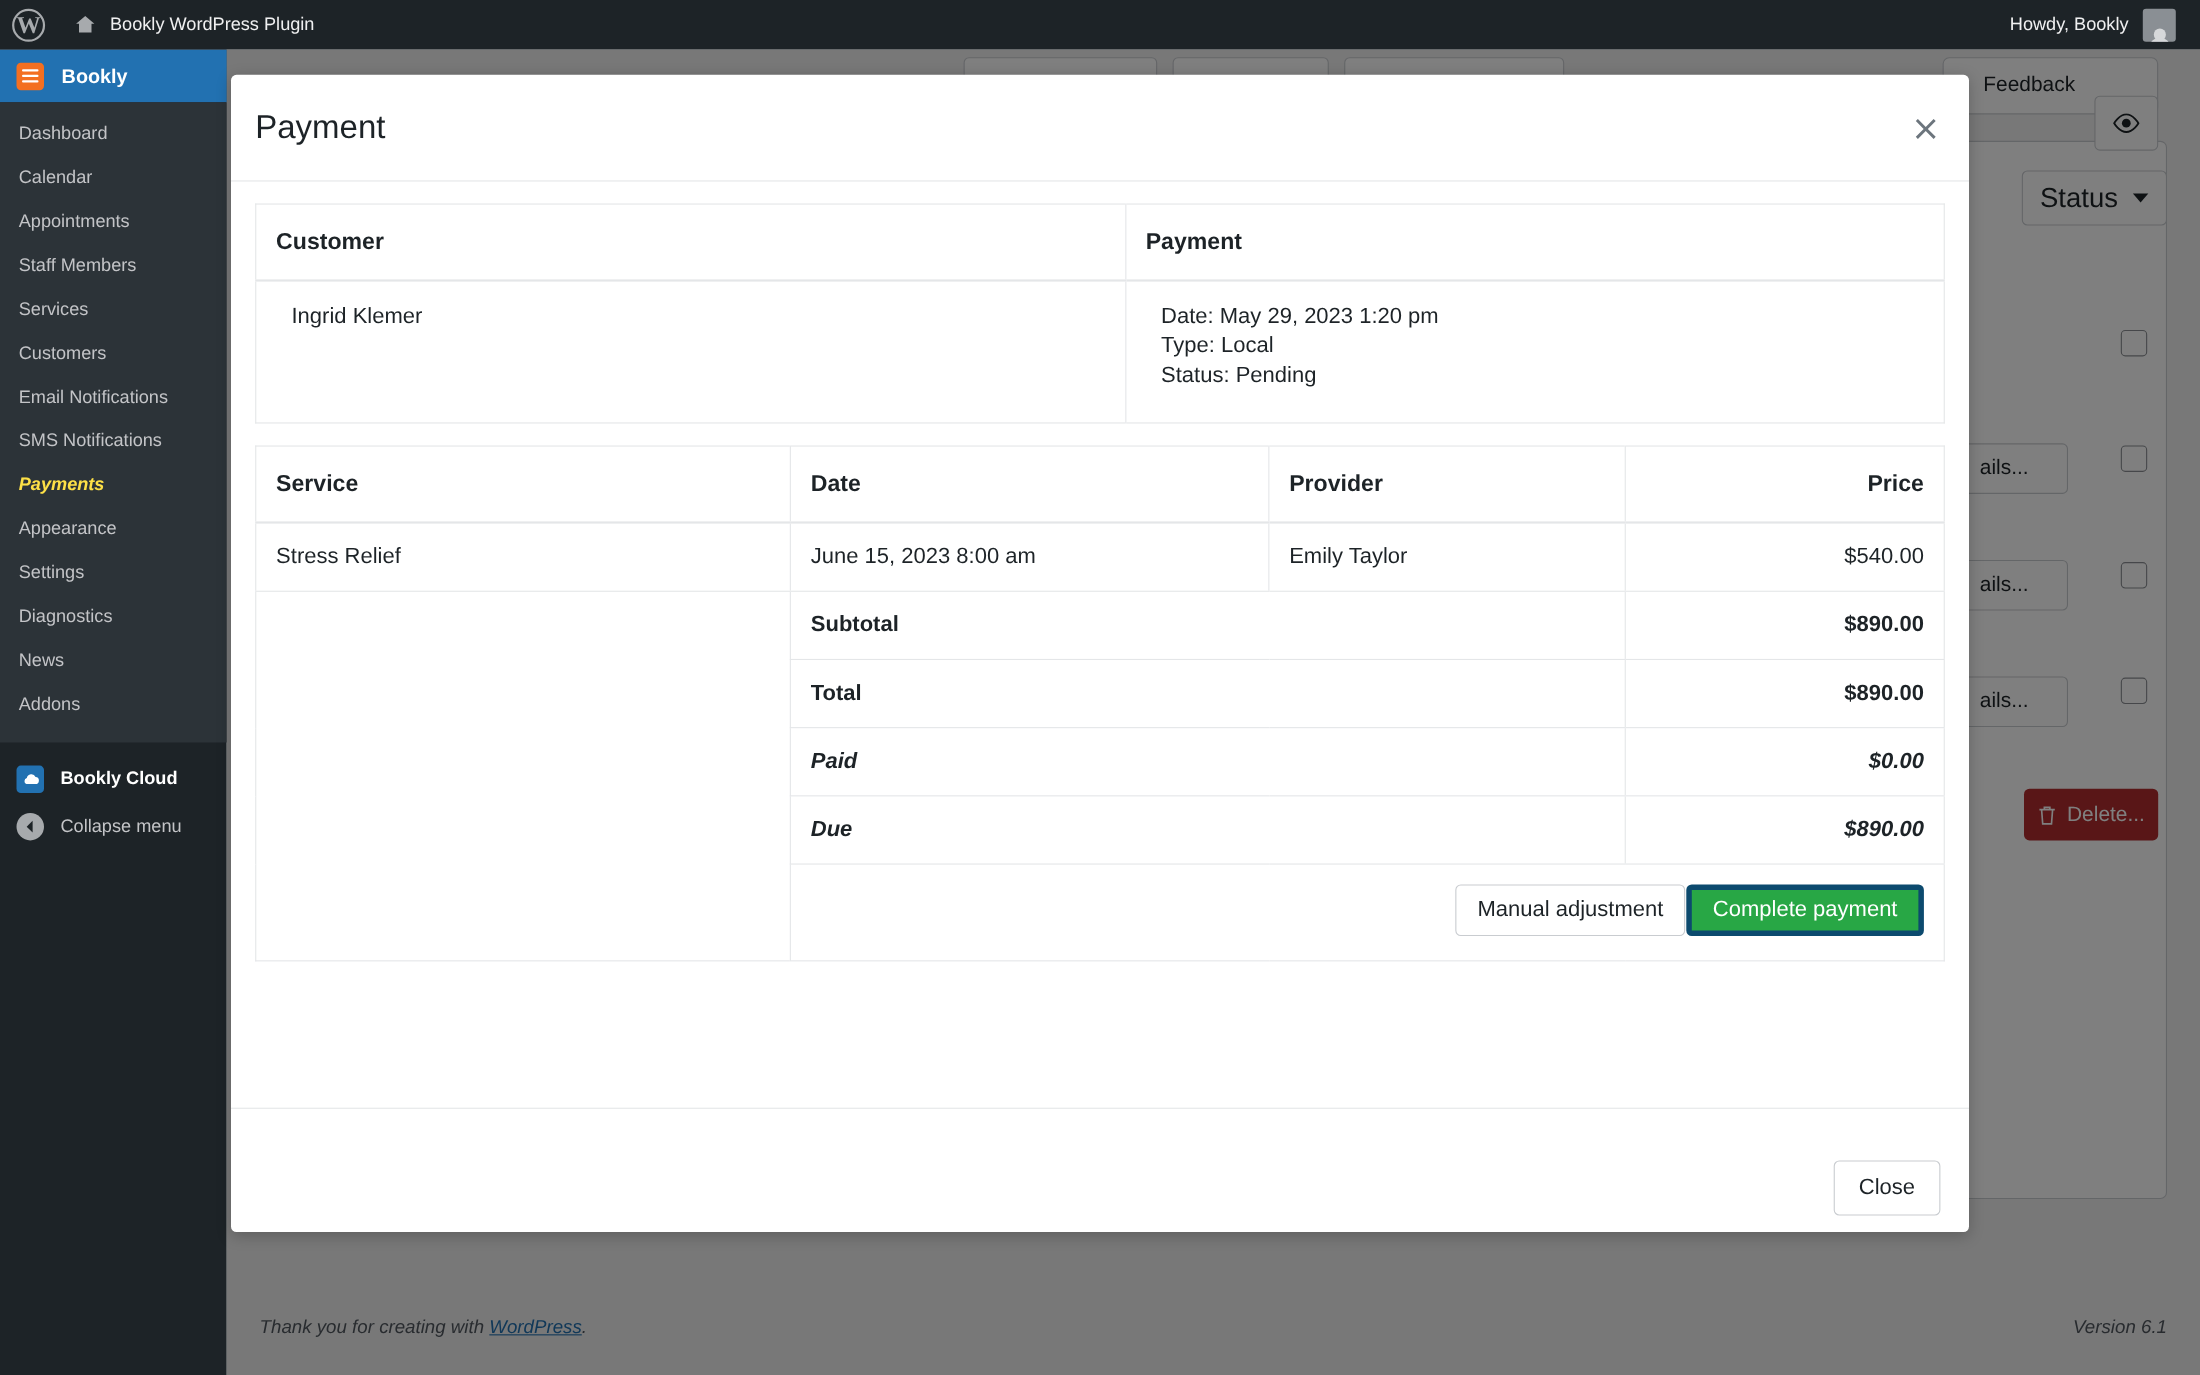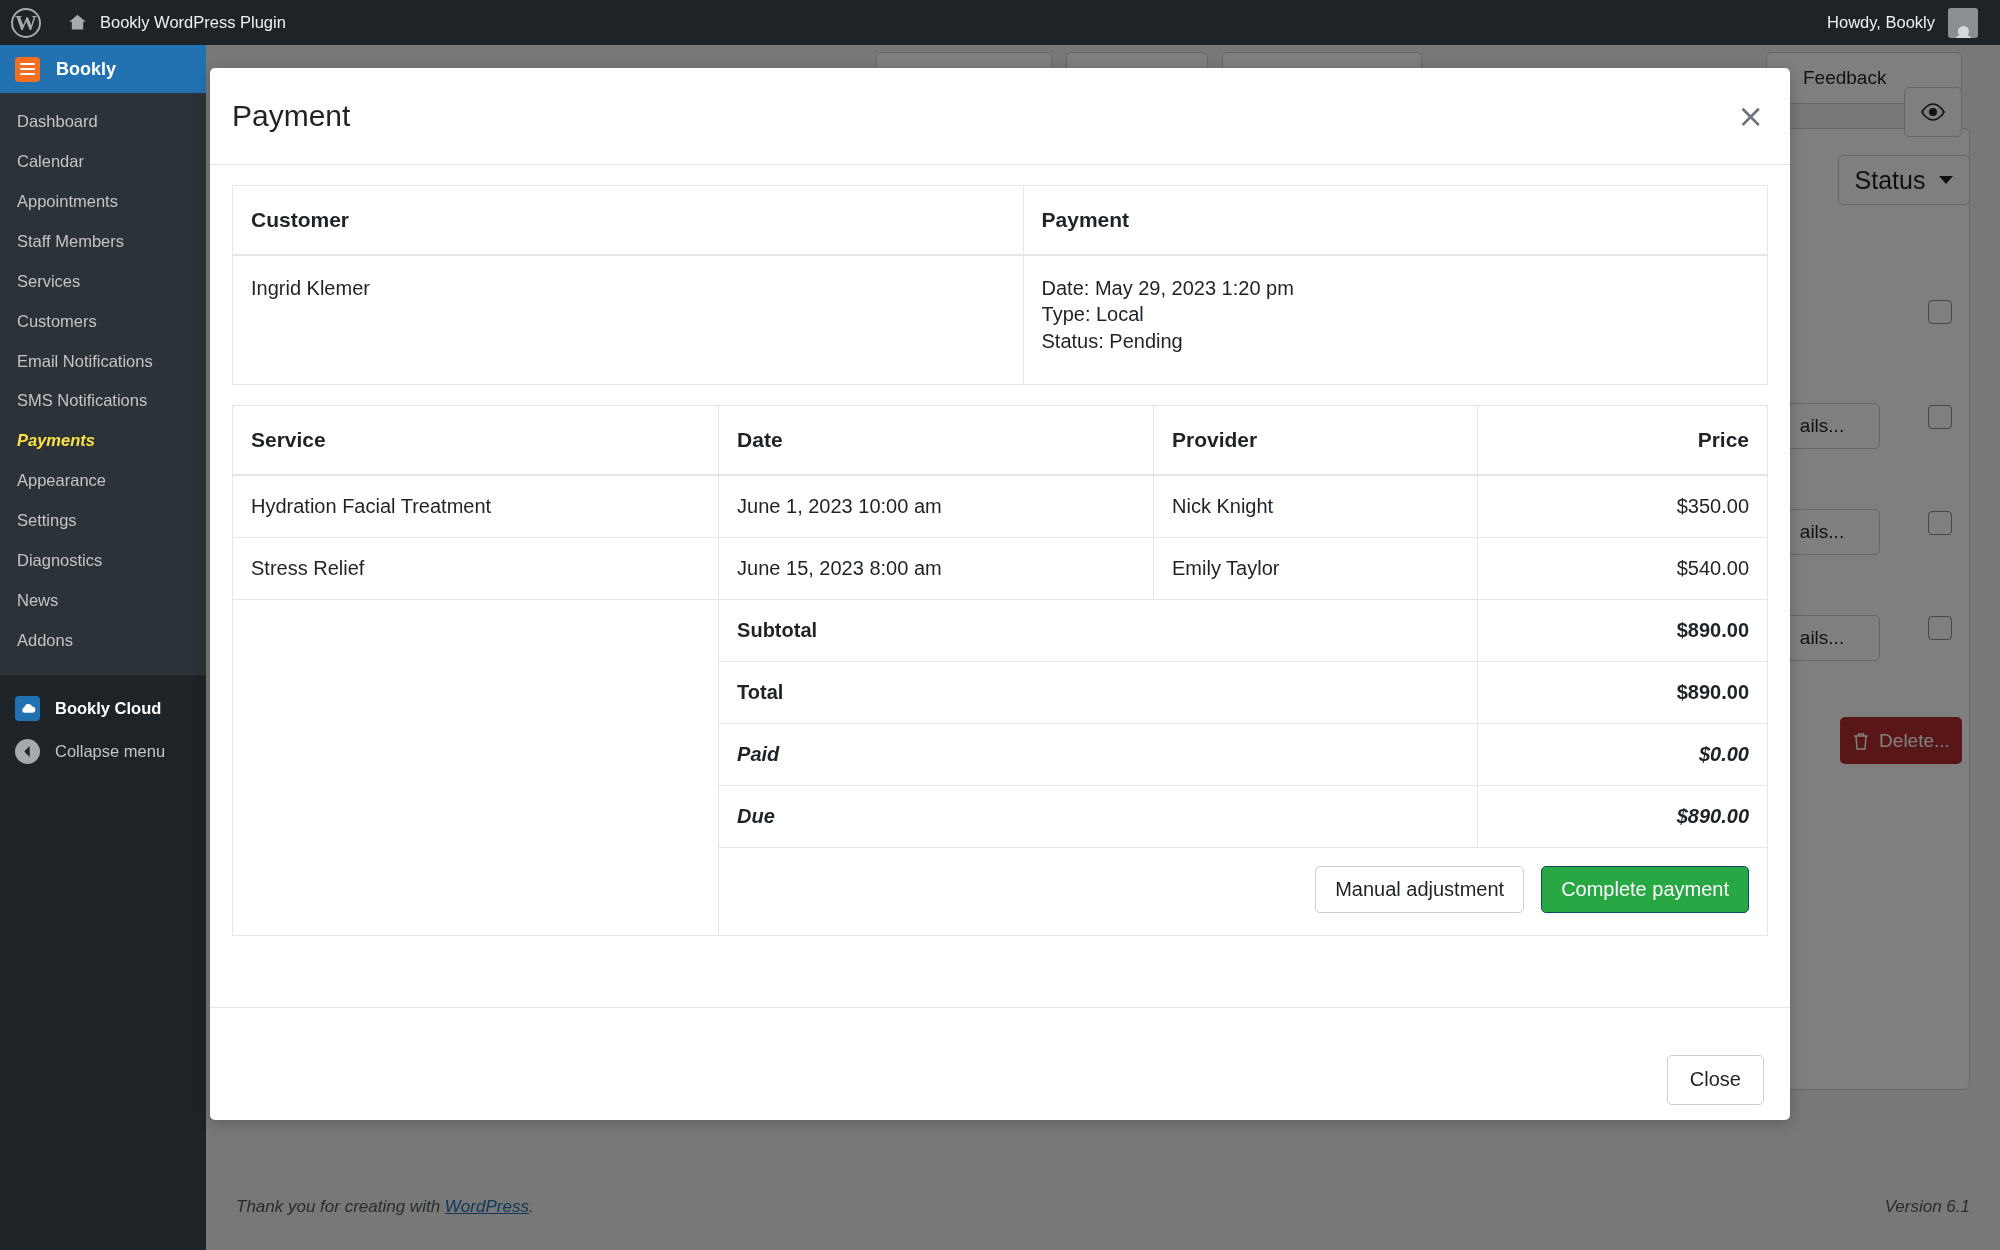--- a/index.html
+++ b/index.html
@@ -207,21 +207,21 @@
 
   table { border-collapse: collapse; width: 100%; }
 
   .tbl-info { border: 1px solid #e4e6e8; margin-bottom: 20px; table-layout: fixed; }
   .tbl-info th {
     text-align: left; font-size: 21px; font-weight: bold; color: #1d2327;
     padding: 22px 18px; border-bottom: 2px solid #e4e6e8;
     vertical-align: bottom;
   }
   .tbl-info td {
-    padding: 19px 18px 30px 18px; font-size: 20px; color: #1d2327;
+    padding: 19px 18px 30px 32px; font-size: 20px; color: #1d2327;
     vertical-align: top; line-height: 1.32;
   }
   .tbl-info th + th, .tbl-info td + td { border-left: 1px solid #e4e6e8; }
   .tbl-info .cust-col { width: 51.5%; }
 
   .tbl-items { border: 1px solid #e4e6e8; table-layout: fixed; }
   .tbl-items th {
     text-align: left; font-size: 21px; font-weight: bold; color: #1d2327;
     padding: 22px 18px; border-bottom: 2px solid #e4e6e8;
   }
@@ -239,21 +239,21 @@
   .tbl-items tr.tot-i td { font-weight: bold; font-style: italic; }
   .spacer-cell { border-bottom: none !important; }
 
   .actions-cell { padding: 18px 18px 22px 18px !important; border-bottom: none !important; text-align: right; }
   .btn {
     display: inline-flex; align-items: center; justify-content: center;
     height: 47px; padding: 0 19px; border-radius: 5px;
     font-size: 20px; cursor: pointer; vertical-align: middle;
   }
   .btn-light { background: #fff; border: 1px solid #c9ccd0; color: #1d2327; }
-  .btn-green { background: #28a745; border: 1px solid #0c4a6e; color: #fff; margin-left: 17px; }
+  .btn-green { background: #28a745; border: 5px solid #0c4a6e; color: #fff; margin-left: 1px; }
 
   .modal-foot {
     flex: none; height: 113px;
     border-top: 1px solid #e4e6e8;
     display: flex; align-items: center; justify-content: flex-end;
     padding-right: 26px;
   }
   .btn-close { height: 50px; padding: 0 22px; margin-top: 31px; }
 </style>
 </head>
@@ -406,26 +406,20 @@
     <table class="tbl-items">
       <tbody>
           <tr>
         <th class="col-service">Service</th>
         <th class="col-date vline">Date</th>
         <th class="col-prov vline">Provider</th>
         <th class="col-price num vline">Price</th>
       </tr>
       </tbody>
         <tbody id="item-rows">
-          <tr>
-            <td>Hydration Facial Treatment</td>
-            <td class="vline">June 1, 2023 10:00 am</td>
-            <td class="vline">Nick Knight</td>
-            <td class="num vline">$350.00</td>
-          </tr>
           <tr>
             <td>Stress Relief</td>
             <td class="vline">June 15, 2023 8:00 am</td>
             <td class="vline">Emily Taylor</td>
             <td class="num vline">$540.00</td>
           </tr>
         </tbody>
       <tbody id="total-rows">
           <tr class="tot">
             <td class="spacer-cell"></td>

